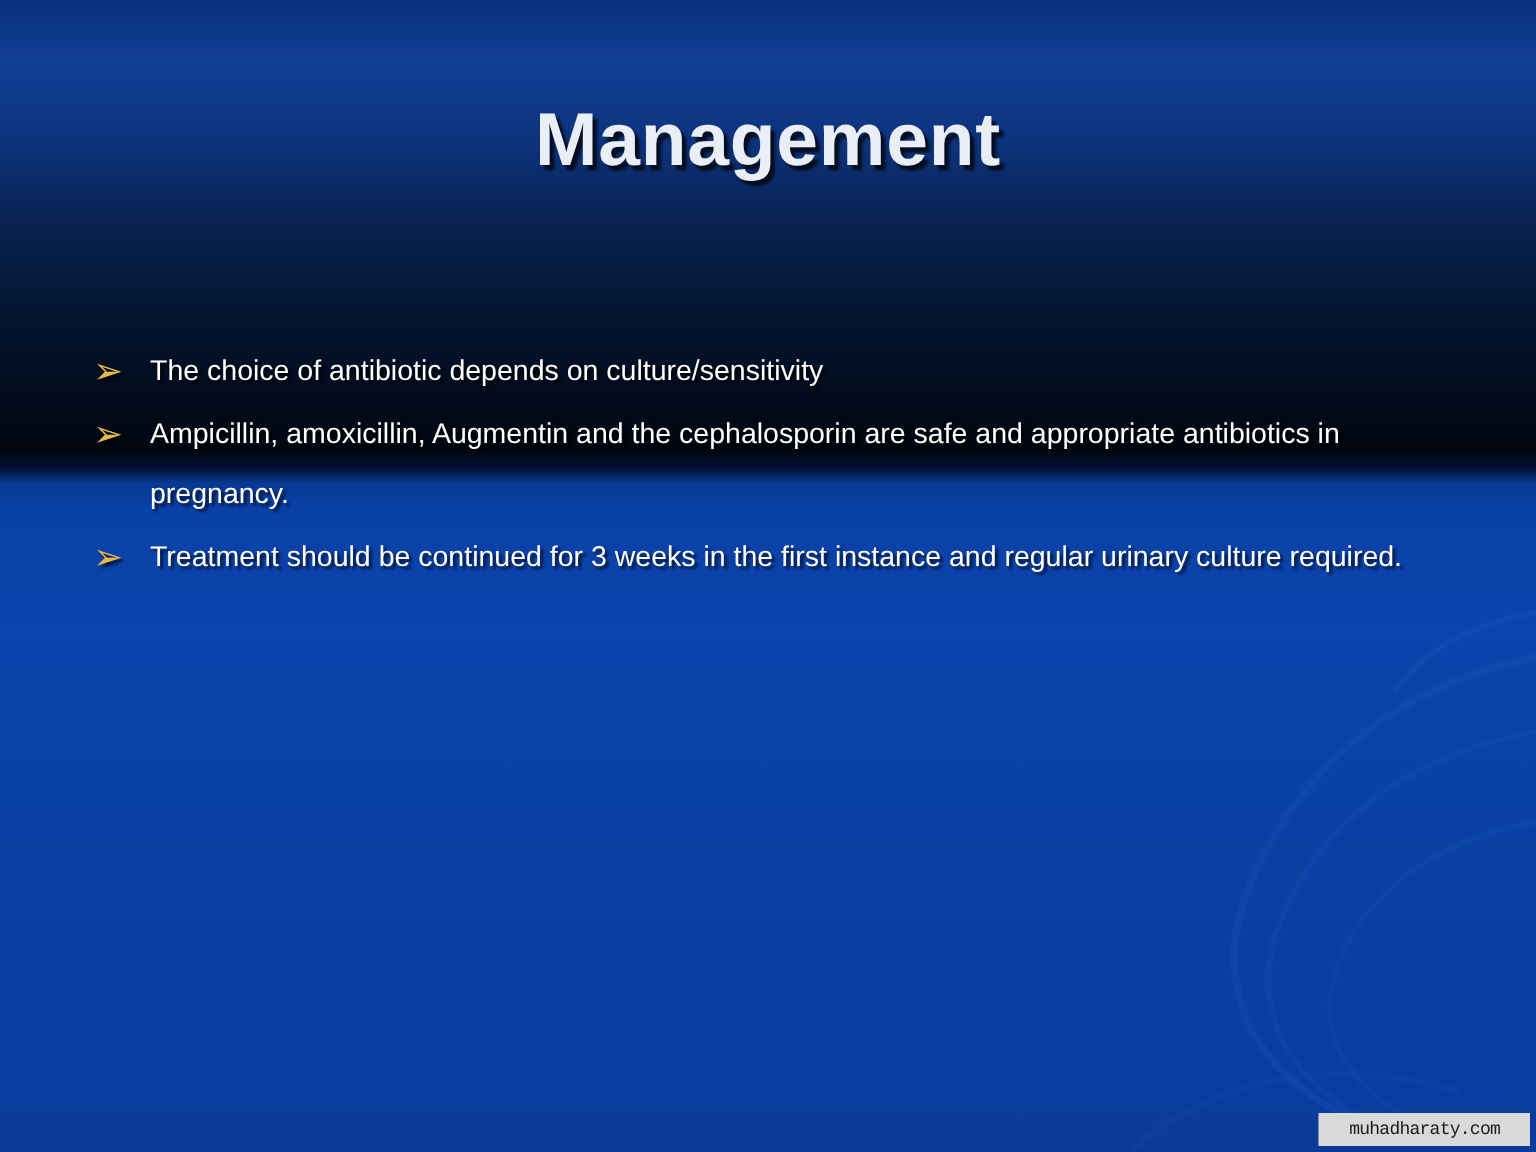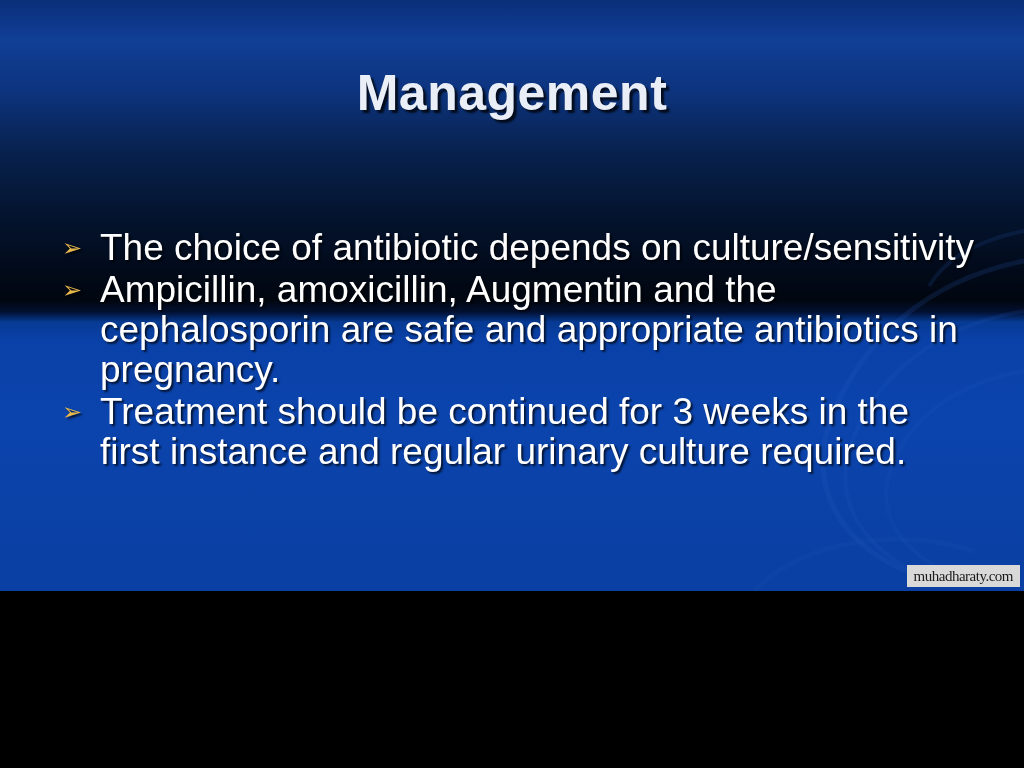--- a/index.html
+++ b/index.html
@@ -6,21 +6,21 @@
     margin: 0;
     padding: 0;
     background: #000;
   }
   body {
     font-family: "Liberation Sans", sans-serif;
   }
   #slide {
     position: relative;
     width: 1024px;
-    height: 591px;
+    height: 768px;
     overflow: hidden;
     background: #a21caf;
   }
   
   #bg-gradient {
     position: absolute;
     inset: 0;
     background: linear-gradient(to bottom,
       #0a2f7a 0px,
       #103f96 40px,
@@ -76,35 +76,35 @@
     font-size: 24px;
     line-height: 40px;
     color: #e8b84b;
     text-shadow: 2px 2px 2px rgba(0,0,0,0.7);
     text-align: left;
     padding-left: 10px;
     box-sizing: border-box;
   }
   .bullet-text {
     flex: 1 1 auto;
-    font-size: 37px;
+    font-size: 19px;
     line-height: 40px;
     color: #ffffff;
     text-shadow: 2px 2px 2px rgba(0,0,0,0.7);
   }
   #watermark {
     position: absolute;
     right: 4px;
     bottom: 4px;
     background: #d9d9d9;
     color: #1a1a1a;
-    font-family: Liberation Serif, serif;
-    font-size: 15px;
+    font-family: Liberation Mono, monospace;
+    font-size: 12px;
     line-height: 20px;
-    padding: 1px 7px;
+    padding: 1px 20px;
     letter-spacing: -0.5px;
   }
 </style>
 </head>
 <body>
 
 <div id="slide">
 
   <div id="bg-gradient"></div>
 

